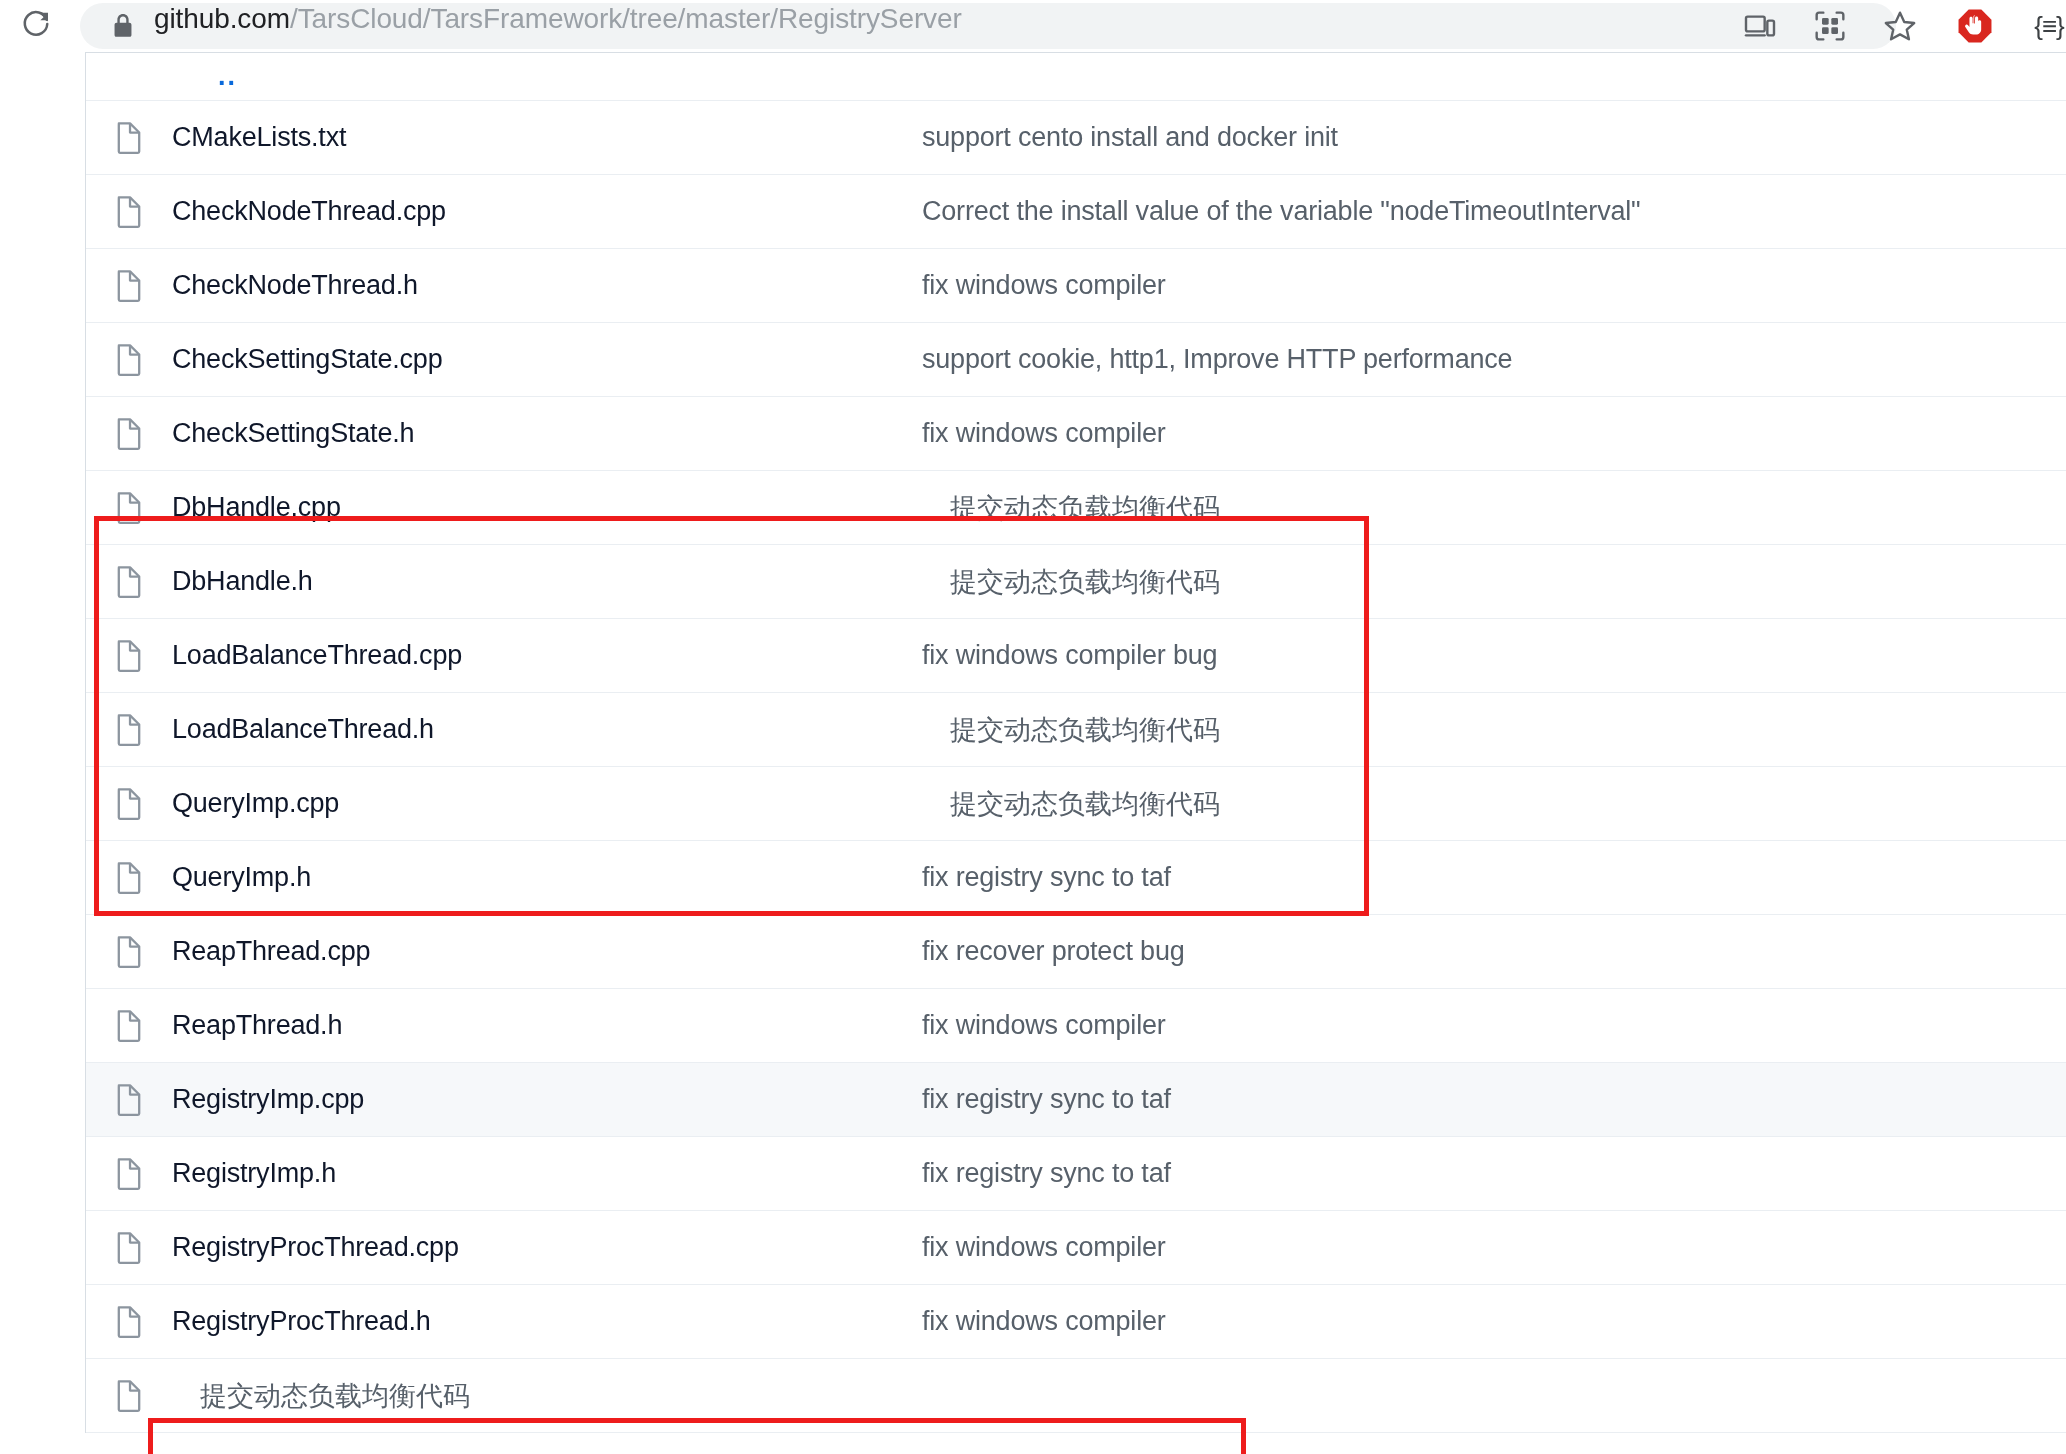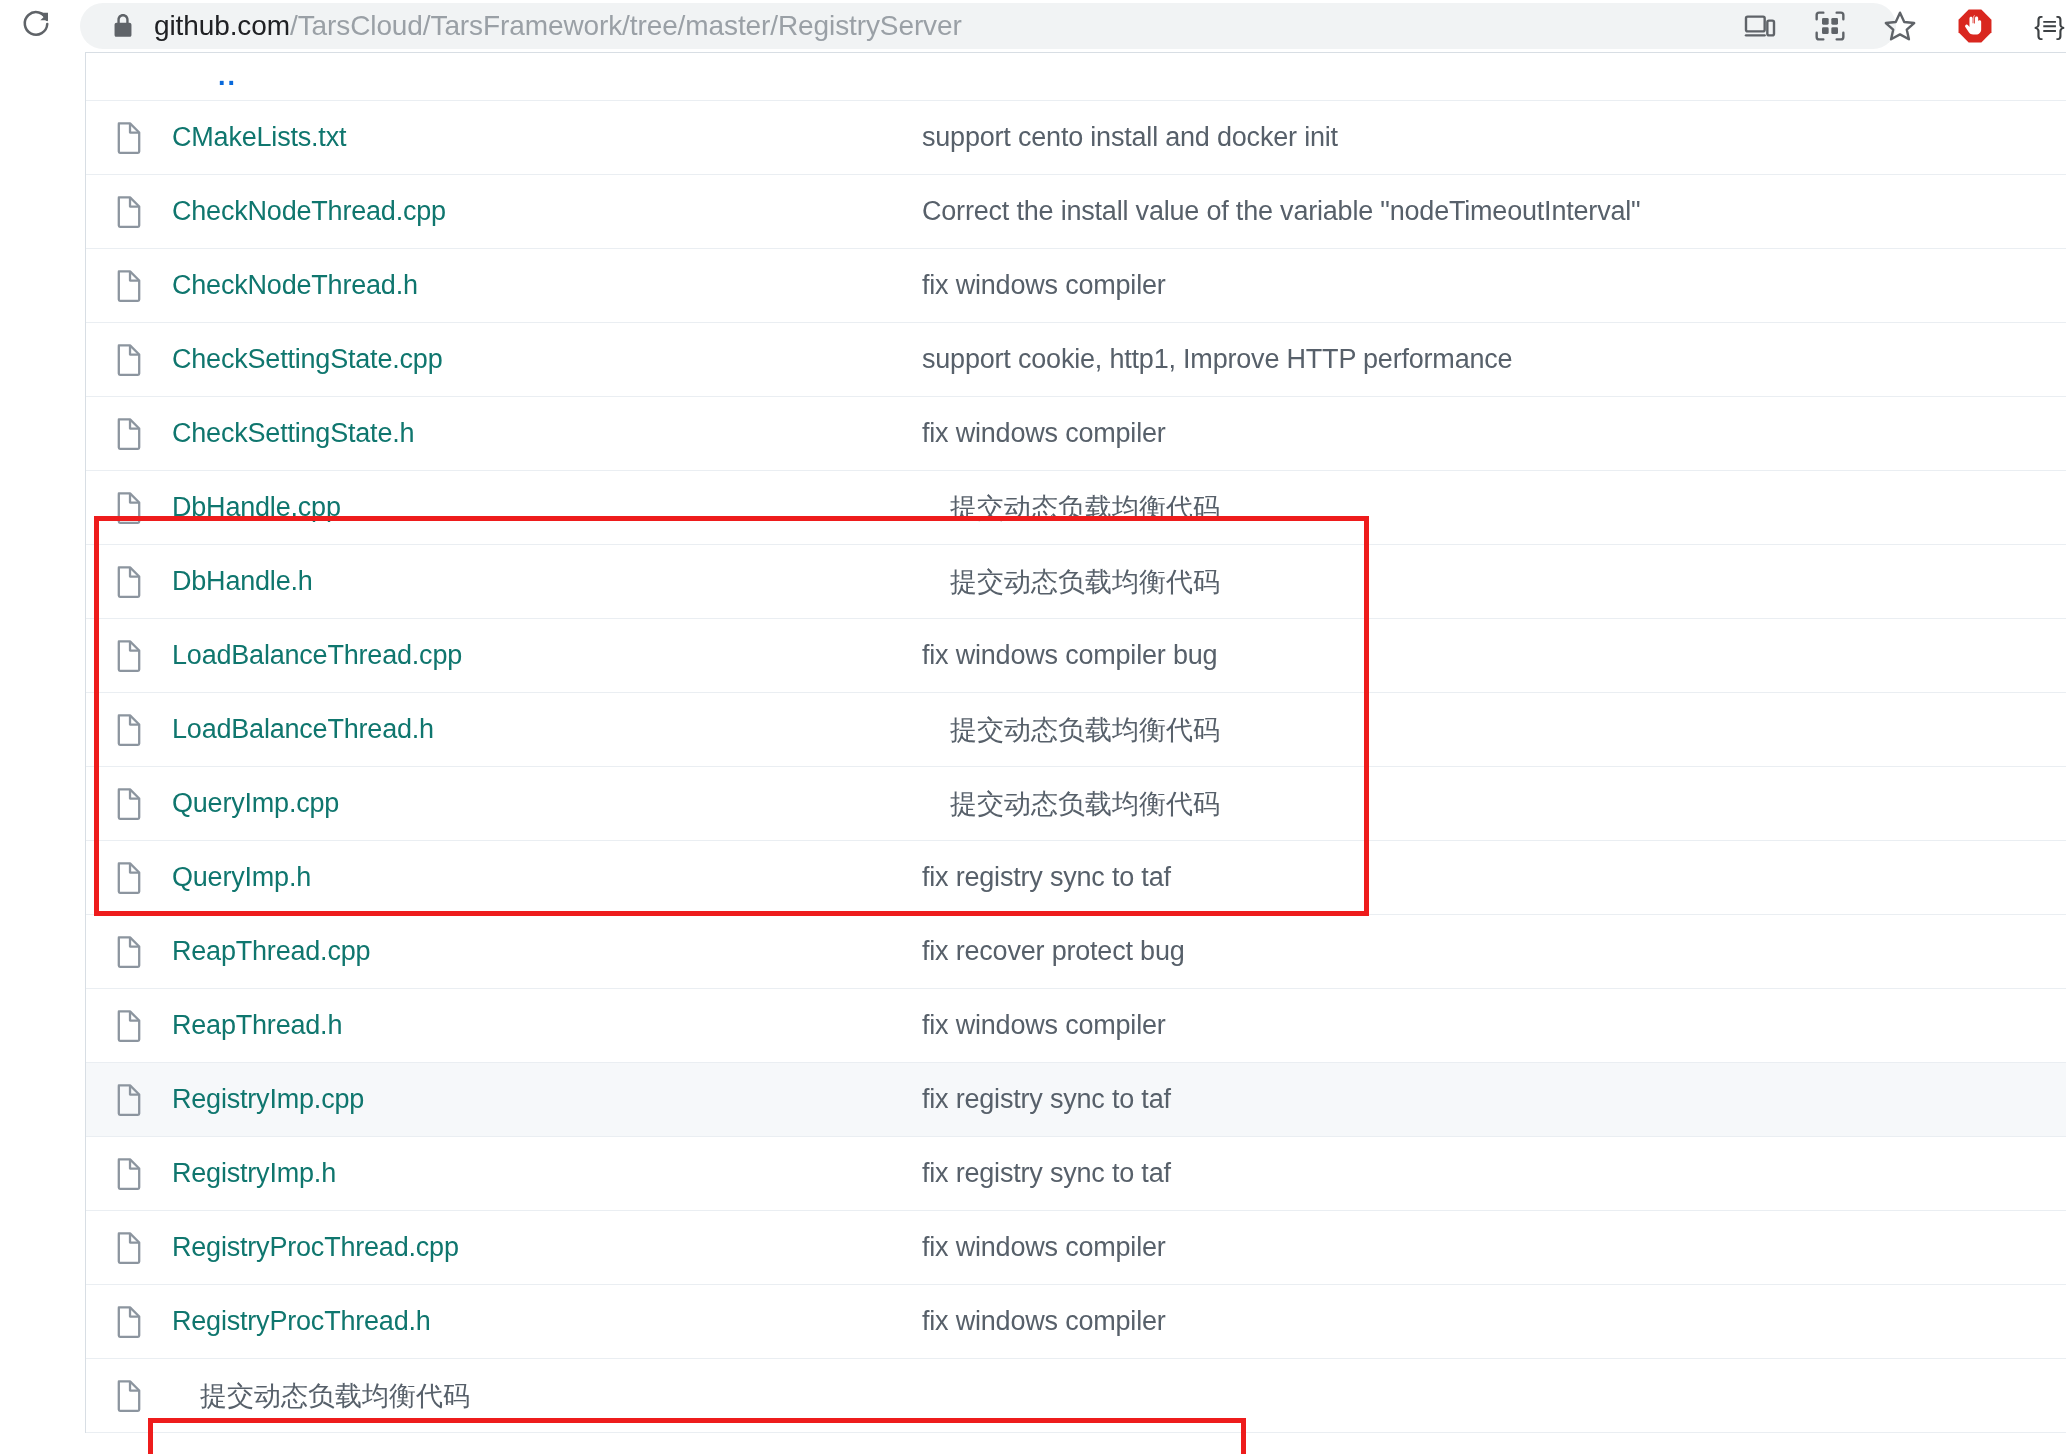--- a/index.html
+++ b/index.html
@@ -27,21 +27,20 @@
     display: flex; align-items: center; justify-content: center;
     cursor: pointer;
   }
   .omnibox {
     position: absolute;
     left: 80px; top: 3px;
     width: 1816px; height: 46px;
     background: #f1f3f4;
     border-radius: 23px;
     display: flex;
-    align-items: center;
   }
   .lock-icon {
     margin-left: 32px;
     margin-right: 20px;
     display: flex; align-items: center;
   }
   .url-text {
     font-size: 28px;
     letter-spacing: -0.1px;
     color: #9aa0a6;
@@ -117,21 +116,21 @@
     justify-content: center;
     flex: 0 0 86px;
   }
   .cell-name {
     flex: 0 0 750px;
     font-size: 27px;
     color: #24292f;
     letter-spacing: -0.2px;
     white-space: nowrap;
   }
-  .cell-name a { color: #0f766e; text-decoration: none; }
+  .cell-name a { color: #0f172a; text-decoration: none; }
   .updir-link {
     color: #0969da;
     font-size: 27px;
     font-weight: 700;
     letter-spacing: 2px;
     padding-left: 46px;
     text-decoration: none;
   }
   .cell-msg {
     flex: 1 1 auto;

